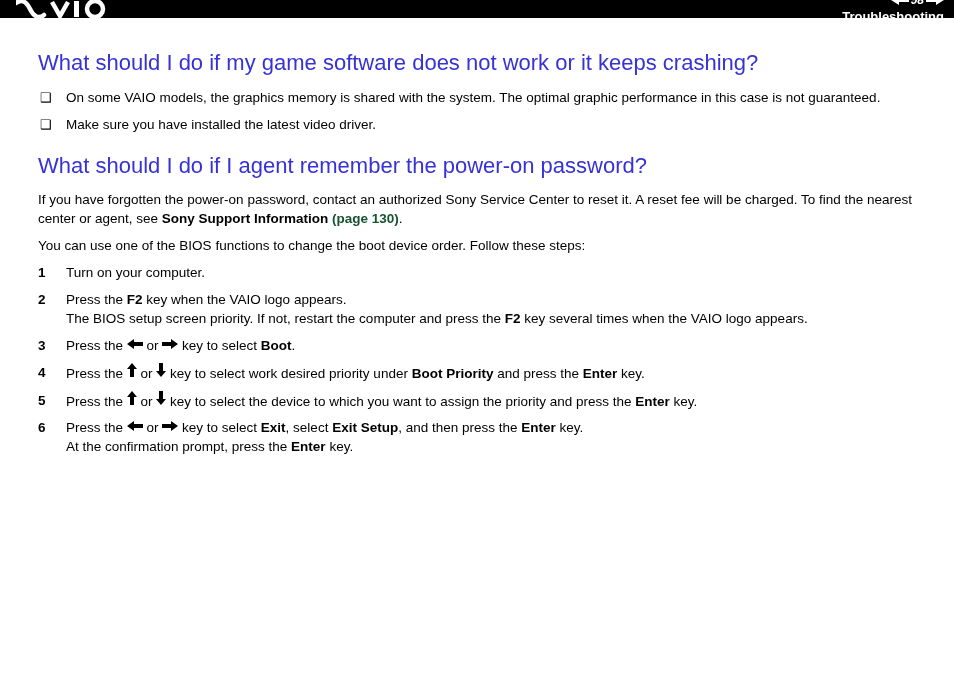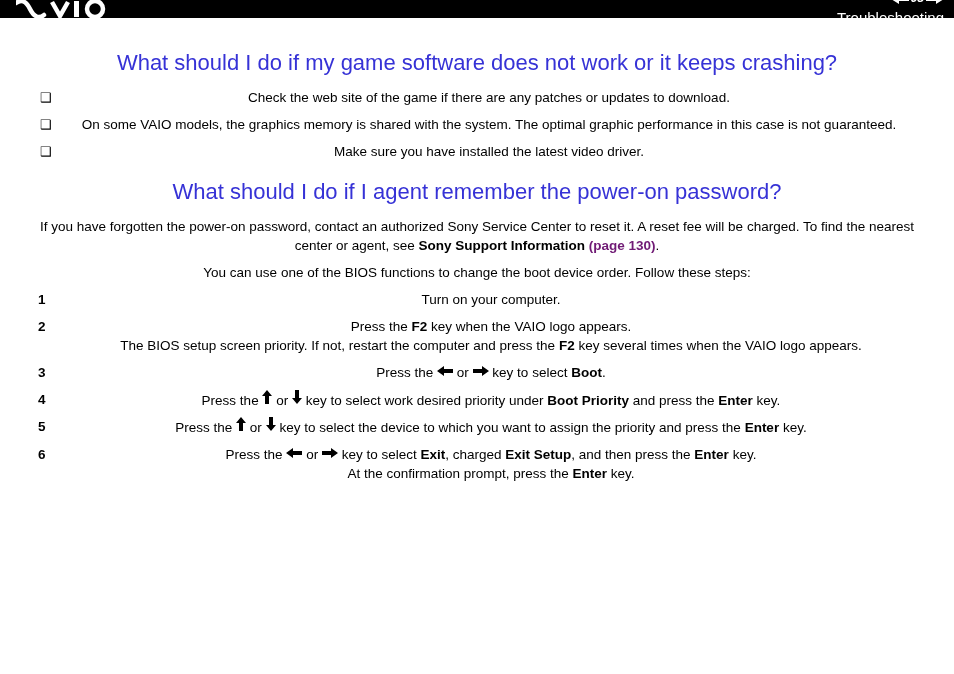--- a/index.html
+++ b/index.html
@@ -42,26 +42,25 @@
   .page-num {
     font-size: 12px;
     font-style: italic;
     font-weight: bold;
   }
   .arrow-prev, .arrow-next {
     display: inline-flex;
     align-items: center;
   }
   .section-label {
-    font-size: 15px;
-    font-weight: normal;
+    font-size: 13px;
+    font-weight: bold;
   }
   .content {
     padding: 24px 38px 20px 38px;
-    text-align: center;
   }
   h2.q {
     color: #3632d6;
     font-weight: normal;
     font-size: 22px;
     margin-top: 16px;
     margin-bottom: 10px;
   }
   h2.q:first-child { margin-top: 6px; }
   .bullets {
@@ -77,21 +76,21 @@
   .bullets li::before {
     content: "❑";
     position: absolute;
     left: -26px;
     top: 0;
     font-size: 13px;
   }
   p.body {
     margin-bottom: 8px;
   }
-  .link { color: #701a75; font-weight: bold; }
+  .link { color: #14532d; font-weight: bold; }
   .steps {
     list-style: none;
     padding-left: 28px;
   }
   .steps li {
     position: relative;
     margin-bottom: 8px;
   }
   .steps li .num {
     position: absolute;
@@ -135,21 +134,20 @@
       </span>
     </div>
     <div class="section-label">Troubleshooting</div>
   </div>
 </div>
 
 <div class="content">
 
   <h2 class="q">What should I do if my game software does not work or it keeps crashing?</h2>
   <ul class="bullets">
-    <li>Check the web site of the game if there are any patches or updates to download.</li>
     <li>On some VAIO models, the graphics memory is shared with the system. The optimal graphic performance in this case is not guaranteed.</li>
     <li>Make sure you have installed the latest video driver.</li>
   </ul>
 
   <h2 class="q">What should I do if I agent remember the power-on password?</h2>
   <p class="body">
     <span>If you have forgotten the power-on password, contact an authorized Sony Service Center to reset it. A reset fee will be charged. To find the nearest center or agent, see </span><span class="b">Sony Support Information </span><span class="link">(page 130)</span><span>.</span>
   </p>
 
   <p class="body">You can use one of the BIOS functions to change the boot device order. Follow these steps:</p>
@@ -187,18 +185,18 @@
           </svg></span><span> or </span><span class="inline-arrow"><svg width="10" height="14" viewBox="0 0 10 14">
             <polygon points="5,14 10,8 7,8 7,0 3,0 3,8 0,8" fill="#000"></polygon>
           </svg></span><span> key to select the device to which you want to assign the priority and press the </span><span class="b">Enter</span><span> key.</span>
     </li>
     <li>
       <span class="num">6</span>
       <span>Press the </span><span class="inline-arrow"><svg width="16" height="10" viewBox="0 0 16 10">
             <polygon points="0,5 7,0 7,3 16,3 16,7 7,7 7,10" fill="#000"></polygon>
           </svg></span><span> or </span><span class="inline-arrow"><svg width="16" height="10" viewBox="0 0 16 10">
             <polygon points="16,5 9,0 9,3 0,3 0,7 9,7 9,10" fill="#000"></polygon>
-          </svg></span><span> key to select </span><span class="b">Exit</span><span>, charged </span><span class="b">Exit Setup</span><span>, and then press the </span><span class="b">Enter</span><span> key.</span><br>
+          </svg></span><span> key to select </span><span class="b">Exit</span><span>, select </span><span class="b">Exit Setup</span><span>, and then press the </span><span class="b">Enter</span><span> key.</span><br>
       <span>At the confirmation prompt, press the </span><span class="b">Enter</span><span> key.</span>
     </li>
   </ol>
 
 </div>
 
 </body></html>

